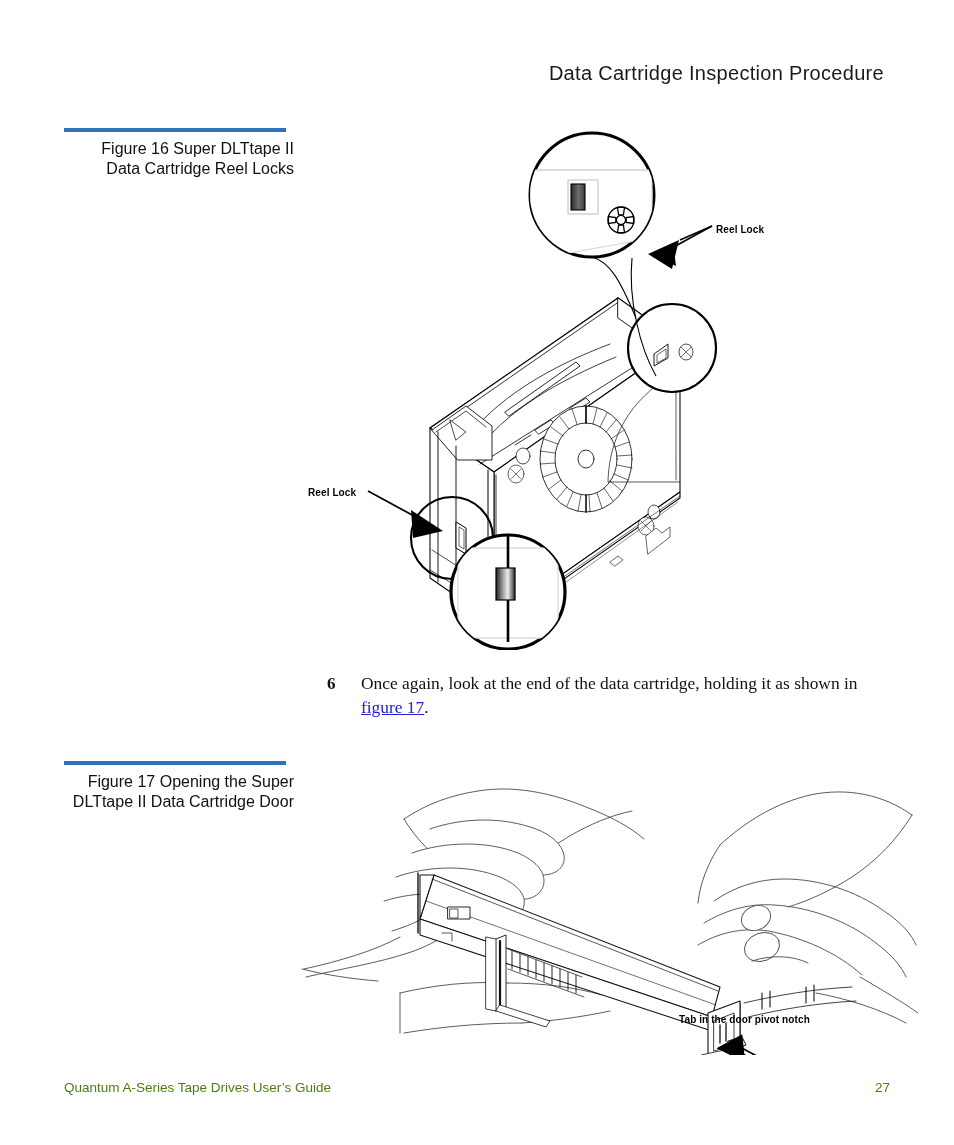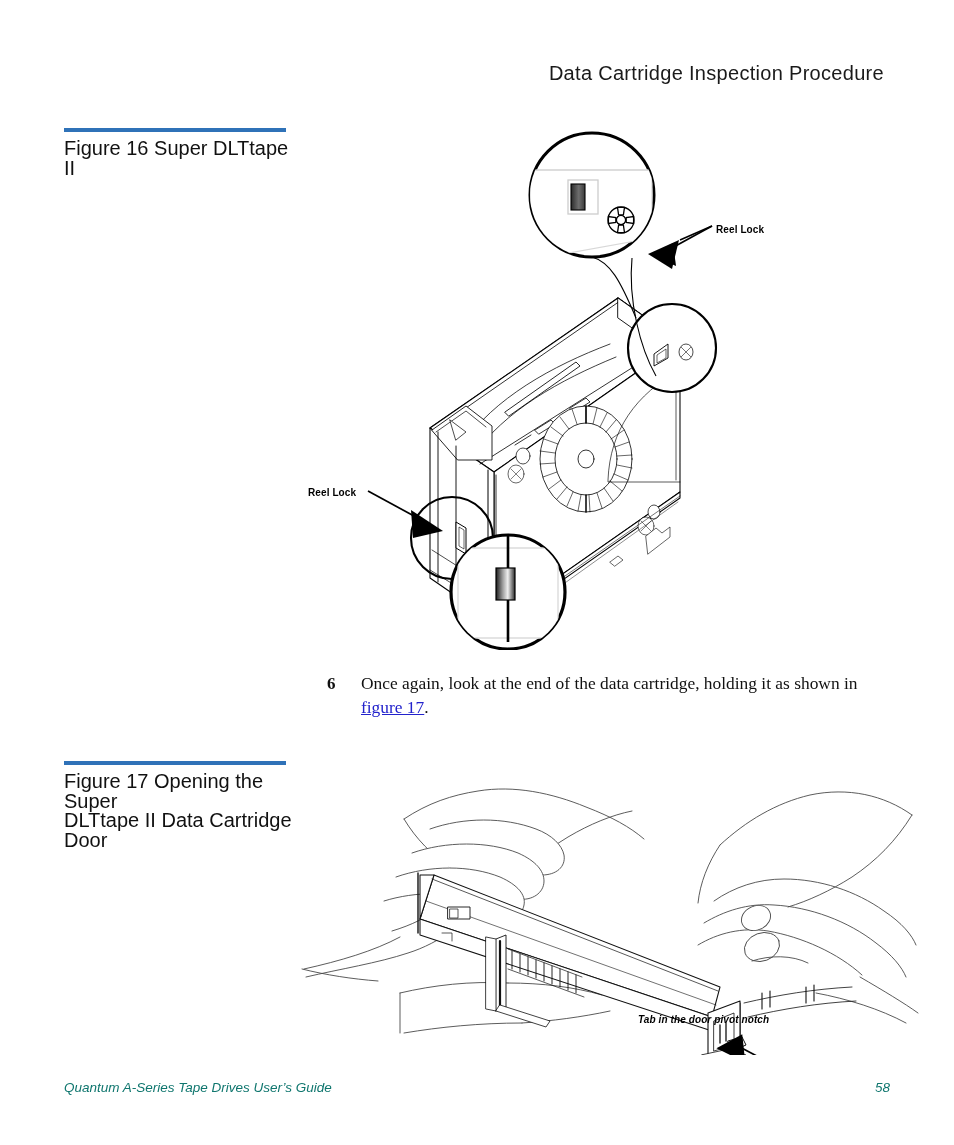--- a/index.html
+++ b/index.html
@@ -35,23 +35,24 @@
     width: 230px;
   }
   .fig-rule {
     width: 222px;
     height: 4px;
     background: #2f72b8;
     margin-bottom: 7px;
   }
   .fig-caption-text {
     font-family: "Liberation Sans", sans-serif;
-    font-size: 20px;
+    font-size: 16px;
     line-height: 19.5px;
     color: #111111;
+    text-align: right;
   }
   #caption-16 { top: 128px; }
   #caption-17 { top: 761px; }
 
   
   .step-block {
     position: absolute;
     left: 327px;
     top: 672px;
     width: 570px;
@@ -78,53 +79,53 @@
   }
 
   
   .page-footer {
     position: absolute;
     left: 64px;
     right: 64px;
     top: 1080px;
     font-family: "Liberation Sans", sans-serif;
     font-size: 13.5px;
-    color: #0f766e;
+    color: #4d7c0f;
     display: flex;
     justify-content: space-between;
     align-items: baseline;
-    font-style: italic;
   }
 
   
   .figure-art { position: absolute; }
   #figure16-art { left: 280px; top: 130px; width: 640px; height: 520px; }
   #figure17-art { left: 300px; top: 755px; width: 620px; height: 300px; }
 
   .callout-label {
     position: absolute;
     font-family: "Liberation Sans", sans-serif;
     font-weight: bold;
     font-size: 10px;
     color: #000000;
     white-space: nowrap;
     letter-spacing: 0.1px;
   }
   #label-reel-lock-top   { left: 716px; top: 224px; }
   #label-reel-lock-bottom{ left: 308px; top: 487px; }
-  #label-tab-notch       { left: 638px; top: 1014px; font-style: italic; }
+  #label-tab-notch       { left: 679px; top: 1014px; }
 </style>
 </head>
 <body>
 
 <div class="page-header">Data Cartridge Inspection Procedure</div>
 
 <div class="fig-caption" id="caption-16">
   <div class="fig-rule" style="background: rgb(47, 114, 184);"></div>
   <div class="fig-caption-text">Figure 16  Super DLTtape II</div>
+  <div class="fig-caption-text">Data Cartridge Reel Locks</div>
 </div>
 
 <div class="figure-art" id="figure16-art">
   <svg width="640" height="520" viewBox="0 0 640 520" xmlns="http://www.w3.org/2000/svg">
     <defs>
       <linearGradient id="lockGradTop" x1="0" y1="0" x2="1" y2="0">
         <stop offset="0%" stop-color="#2a2a2a"></stop>
         <stop offset="55%" stop-color="#6e6e6e"></stop>
         <stop offset="100%" stop-color="#3a3a3a"></stop>
       </linearGradient>
@@ -445,14 +446,14 @@
 
       <path d="M 452 302 L 512 330" stroke-width="1.8" fill="none"></path>
     </g>
   </svg>
 </div>
 
 <div class="callout-label" id="label-tab-notch">Tab in the door pivot notch</div>
 
 <div class="page-footer">
   <span>Quantum A-Series Tape Drives User’s Guide</span>
-  <span>58</span>
+  <span>27</span>
 </div>
 
 </body></html>

